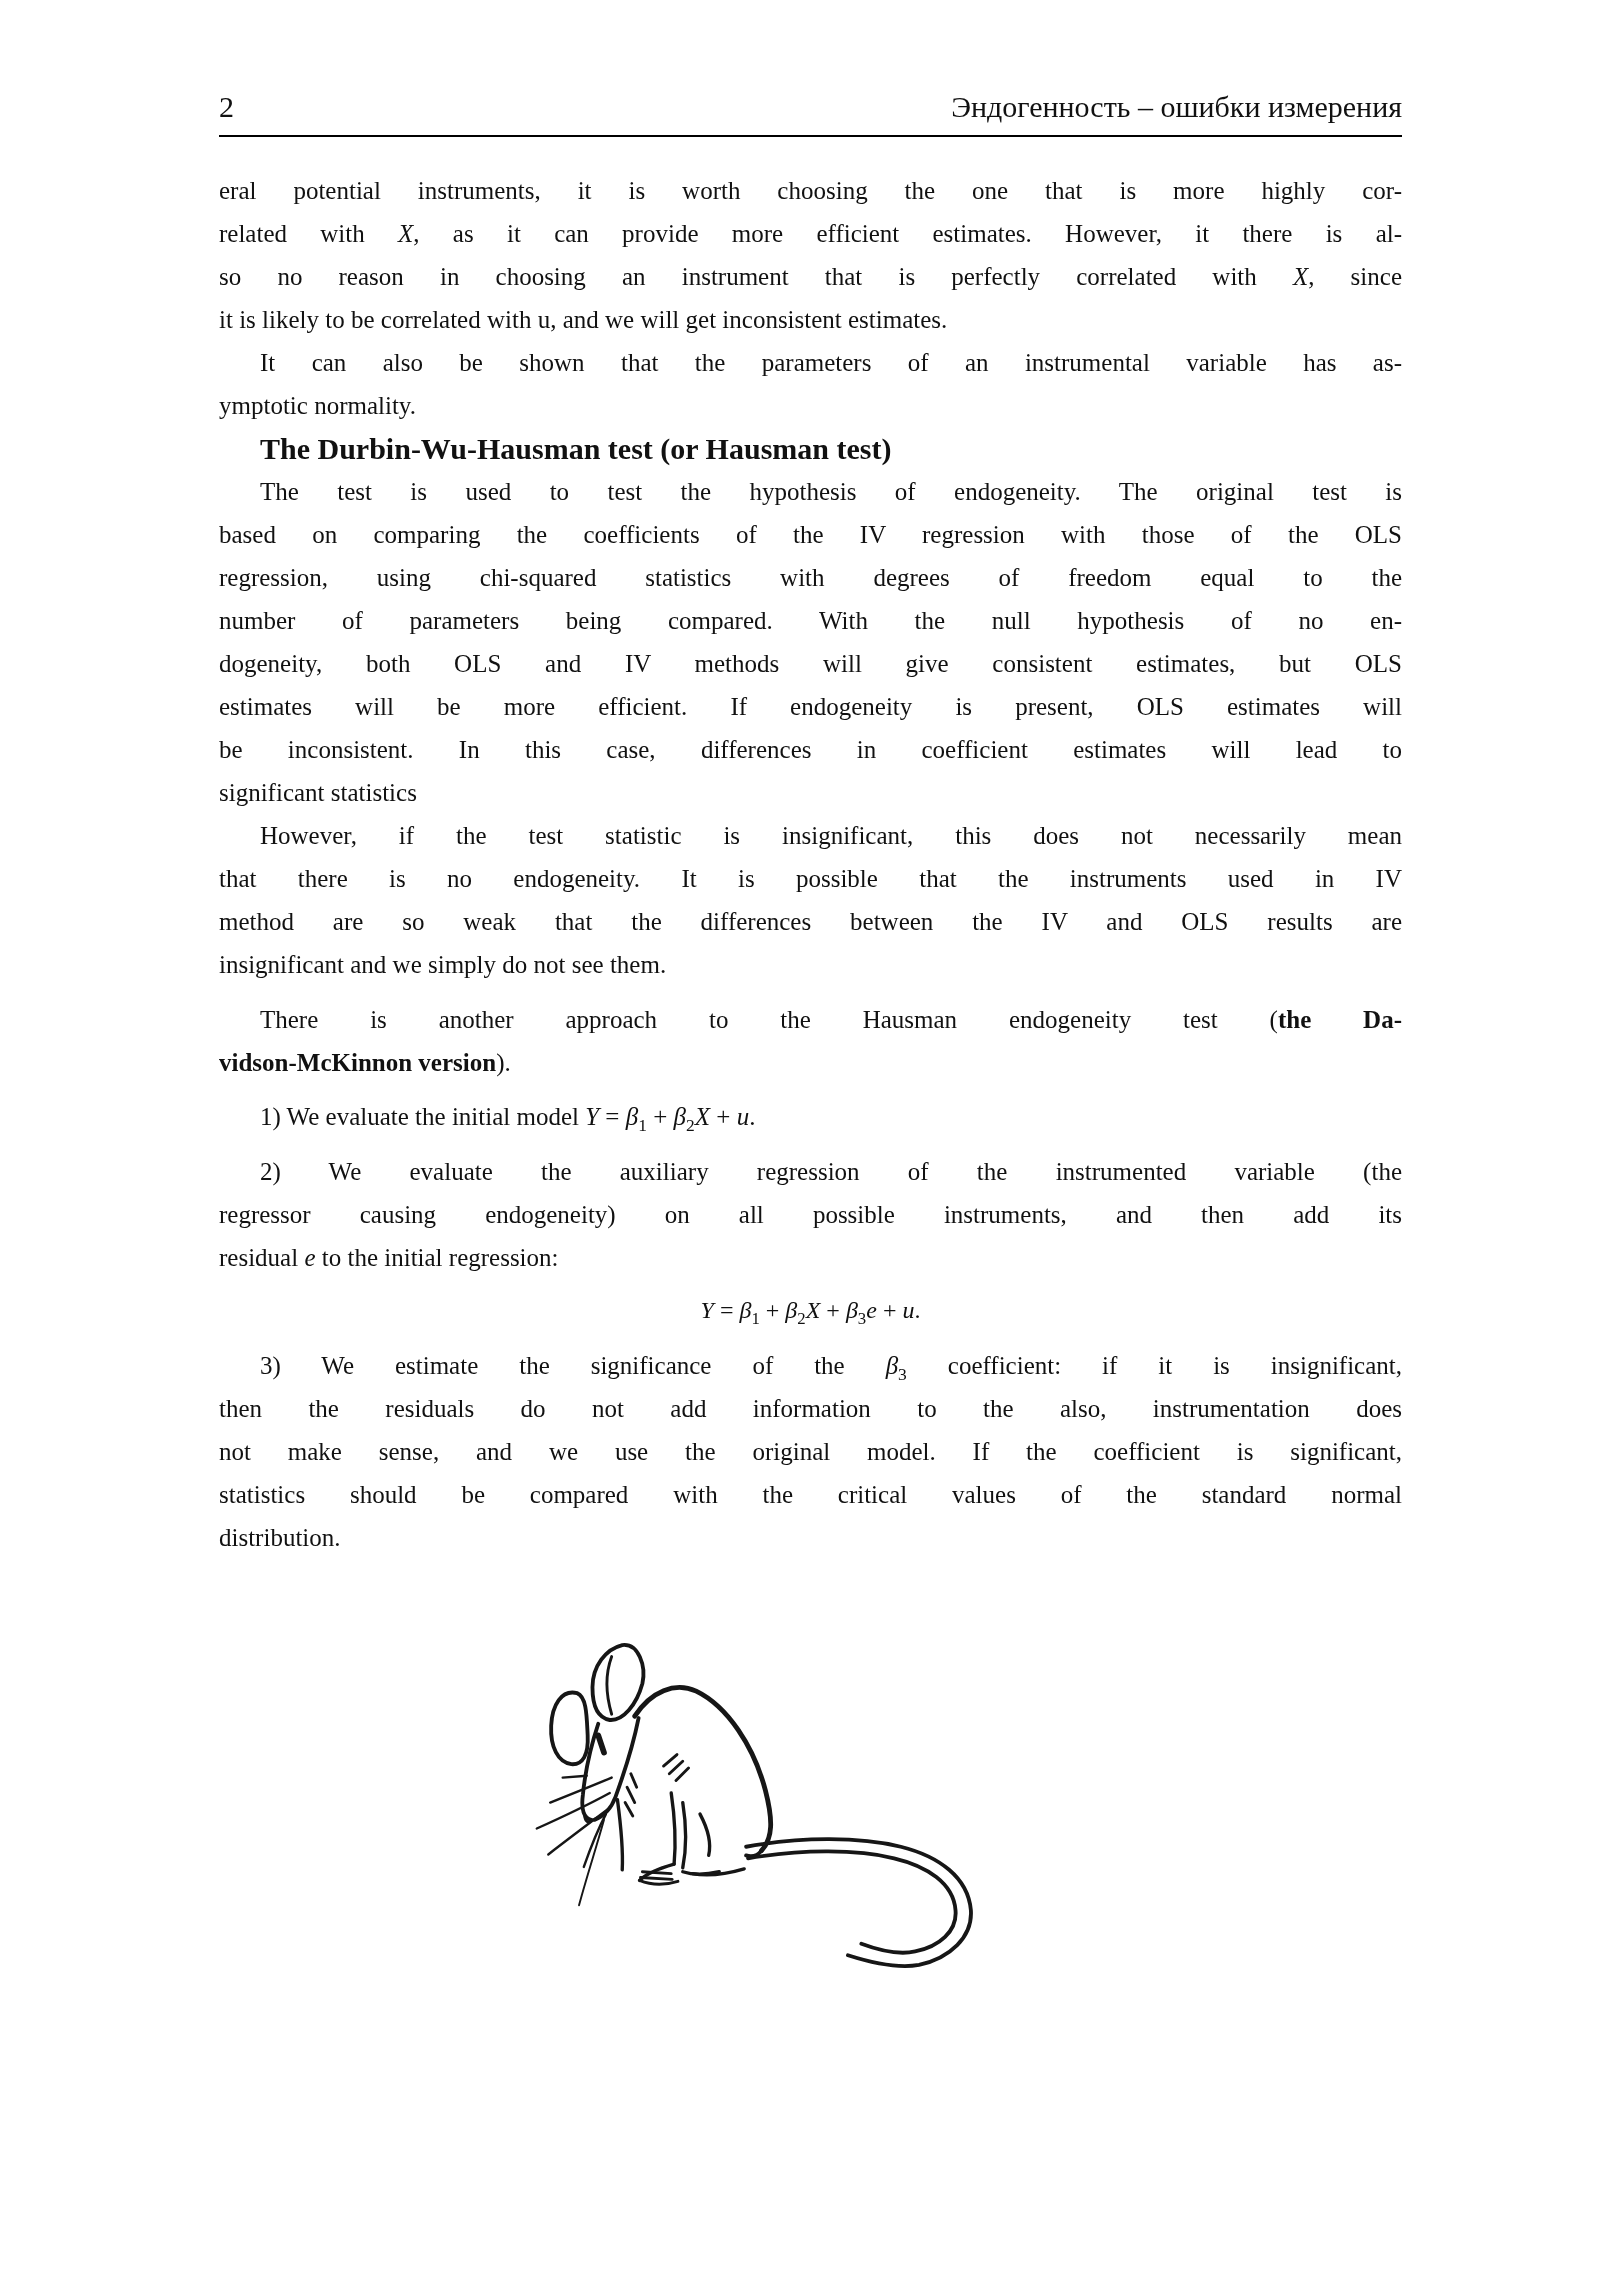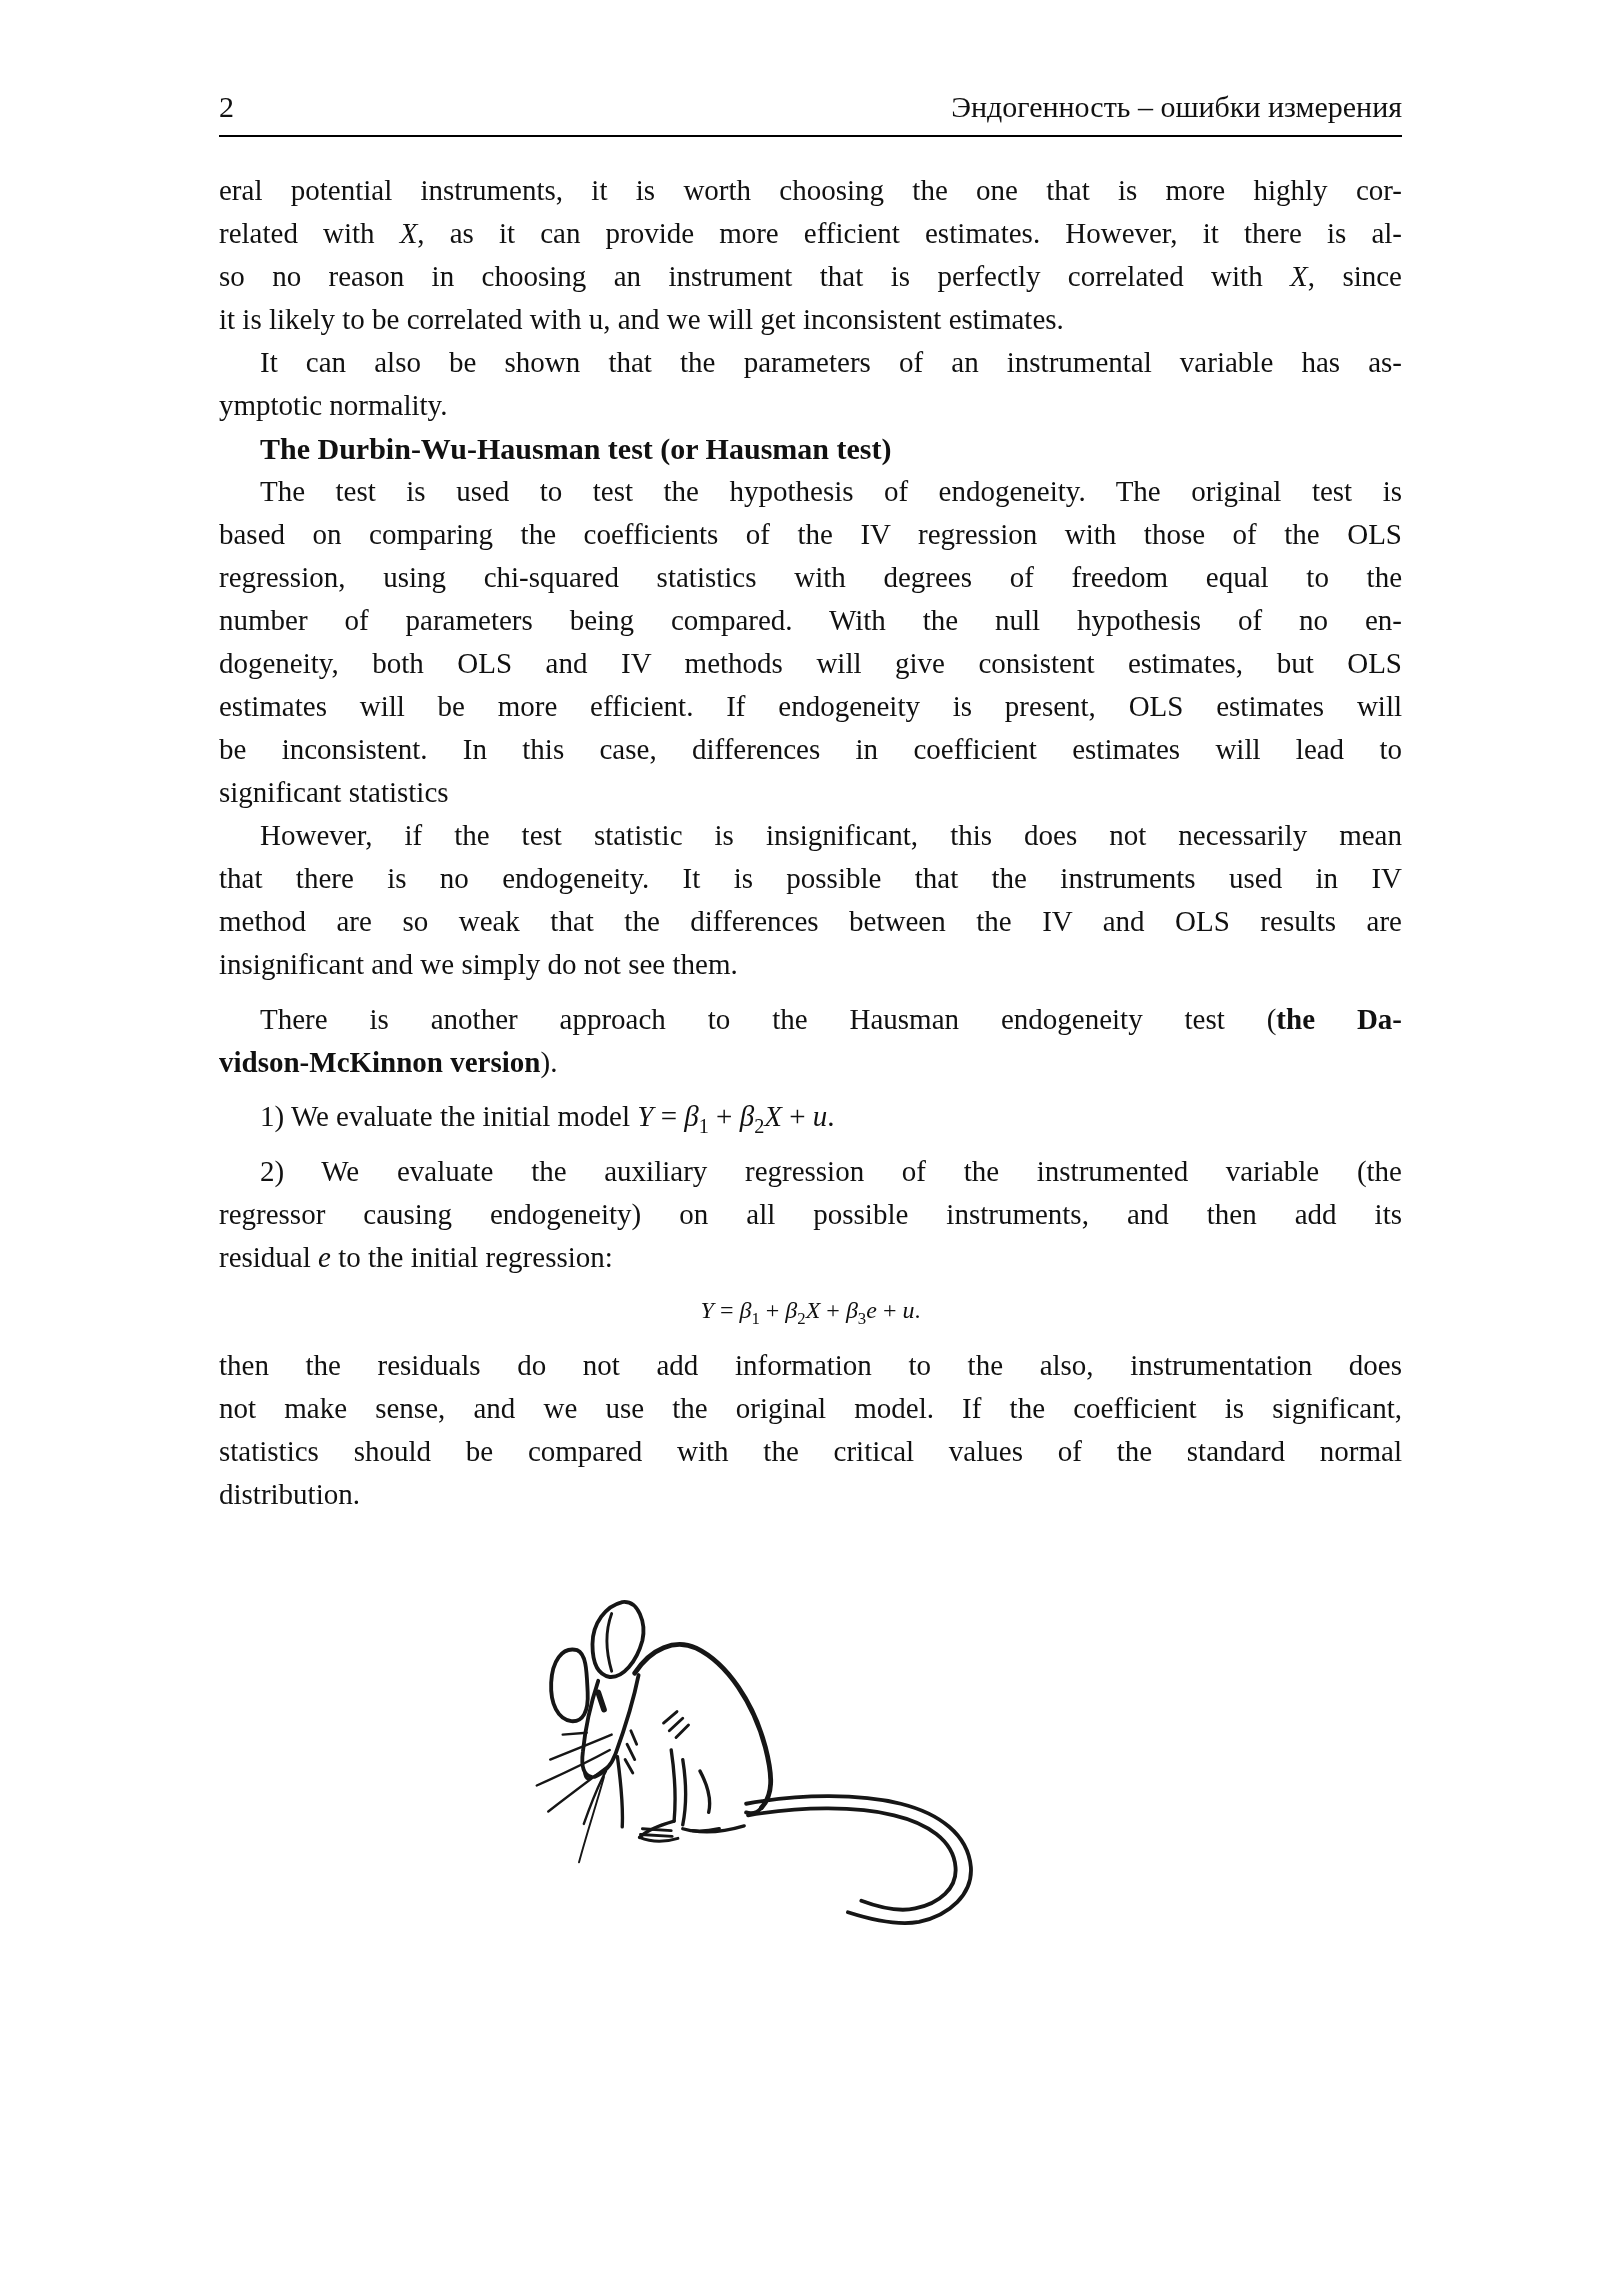--- a/index.html
+++ b/index.html
@@ -7,21 +7,21 @@
     width:1621px;height:2293px;position:relative;
     font-family:"Liberation Serif","DejaVu Serif",serif;
     color:#111;
   }
   .content{position:absolute;left:219px;top:0;width:1183px;}
   .pagehead{
     display:flex;justify-content:space-between;align-items:baseline;
     padding-top:90px;font-size:30px;line-height:33px;
   }
   .rule{border-top:2.9px solid #000;margin-top:11.8px;height:0;}
-  .para{font-size:29px;line-height:43px;margin:0;}
+  .para{font-size:25px;line-height:43px;margin:0;}
   .line{text-align:justify;text-align-last:justify;}
   .line.last{text-align-last:left;}
   .line.indent{text-indent:41px;}
   .p1{margin-top:32px;}
   .heading{
     font-weight:bold;font-size:30px;line-height:43px;
     text-indent:41px;
   }
   .gap-before{margin-top:11.8px;}
   .formula{
@@ -87,20 +87,21 @@
 
   <div class="para gap-before">
       <div class="line indent">2) We evaluate the auxiliary regression of the instrumented variable (the</div>
       <div class="line">regressor causing endogeneity) on all possible instruments, and then add its</div>
       <div class="line last">residual <i>e</i> to the initial regression:</div>
     </div>
 
   <div class="formula"><i>Y</i> = <i>β</i><sub>1</sub> + <i>β</i><sub>2</sub><i>X</i> + <i>β</i><sub>3</sub><i>e</i> + <i>u</i>.</div>
 
   <div class="para gap-before">
+      <div class="line indent">3) We estimate the significance of the <i>β</i><sub>3</sub> coefficient: if it is insignificant,</div>
       <div class="line">then the residuals do not add information to the also, instrumentation does</div>
       <div class="line">not make sense, and we use the original model. If the coefficient is significant,</div>
       <div class="line">statistics should be compared with the critical values of the standard normal</div>
       <div class="line last">distribution.</div>
     </div>
 
   <div class="illustration">
     <svg viewBox="0 0 480 360">
 
       <path class="ink" stroke-width="4" d="M 48,64 C 32,60 22,76 21,98 C 20,120 28,136 42,138 C 54,139 60,128 59,108 C 58,88 58,68 48,64 Z"></path>

